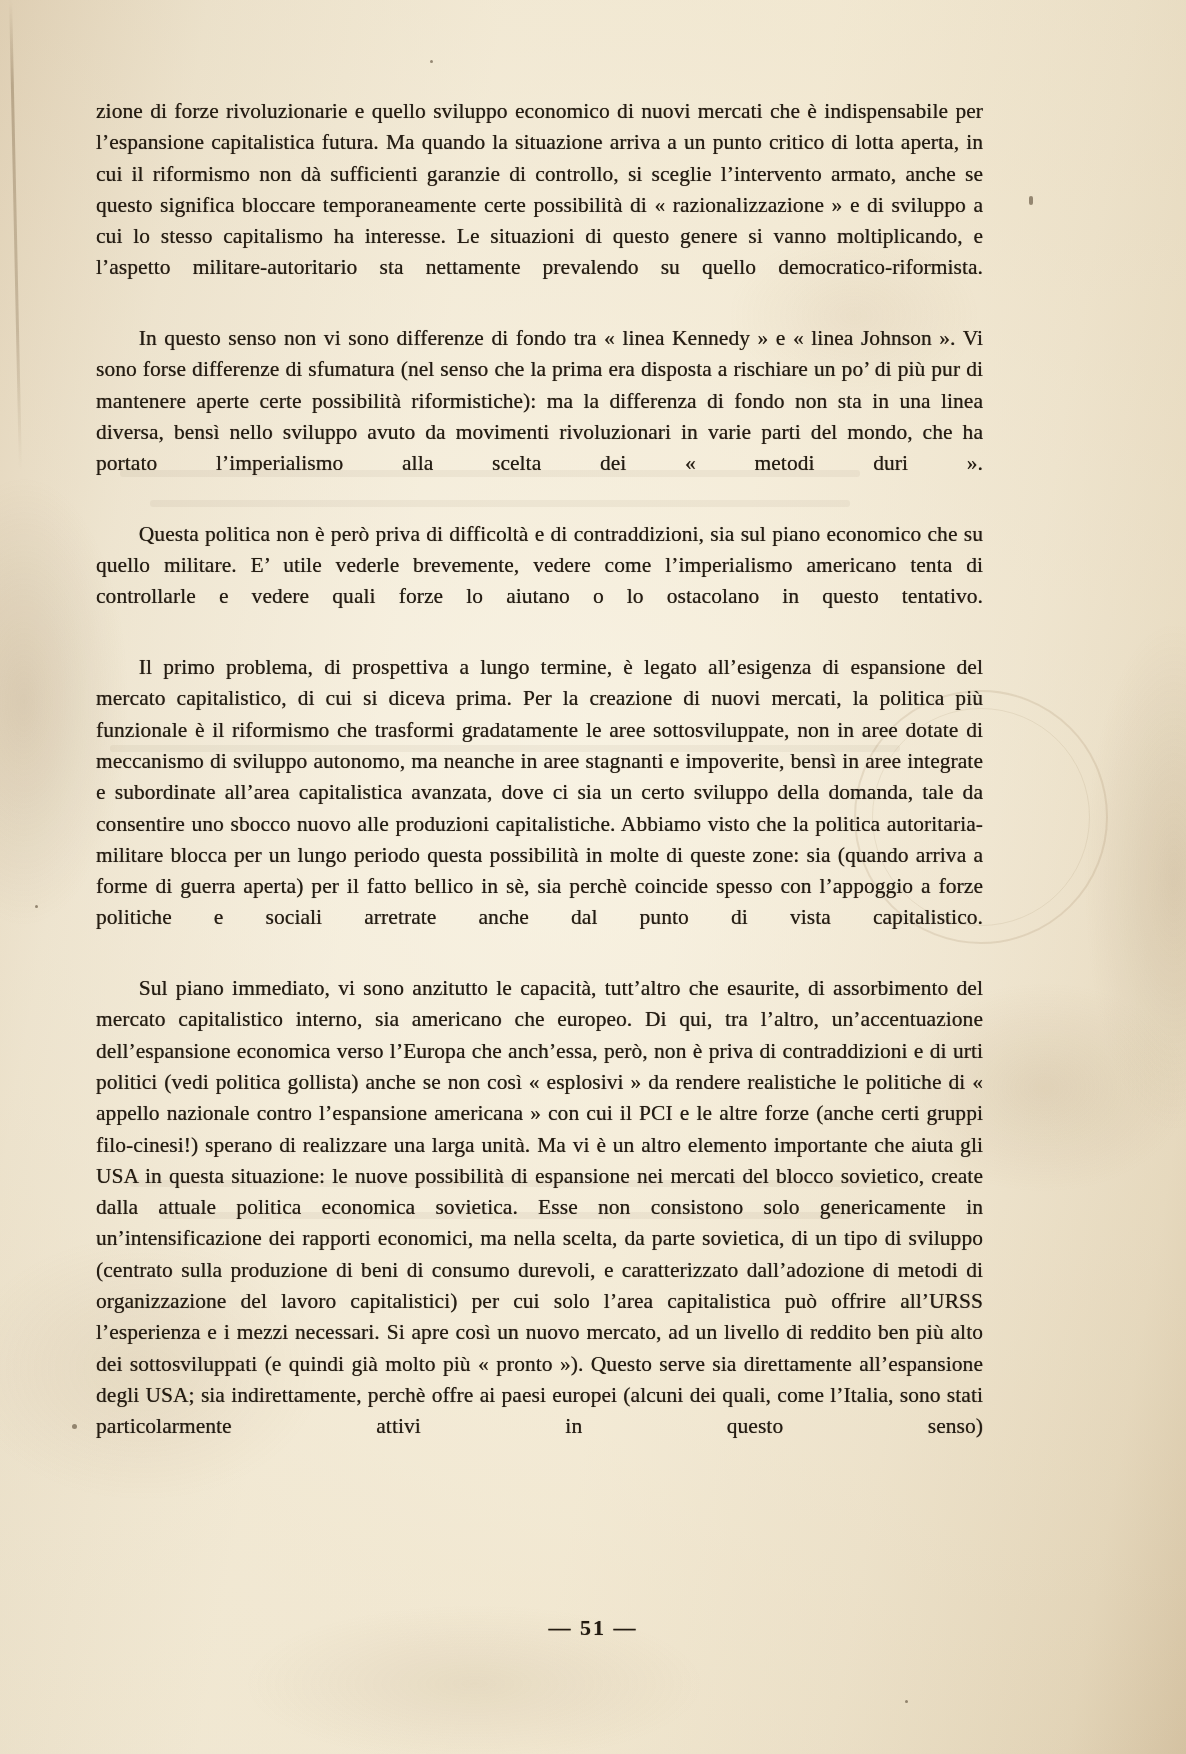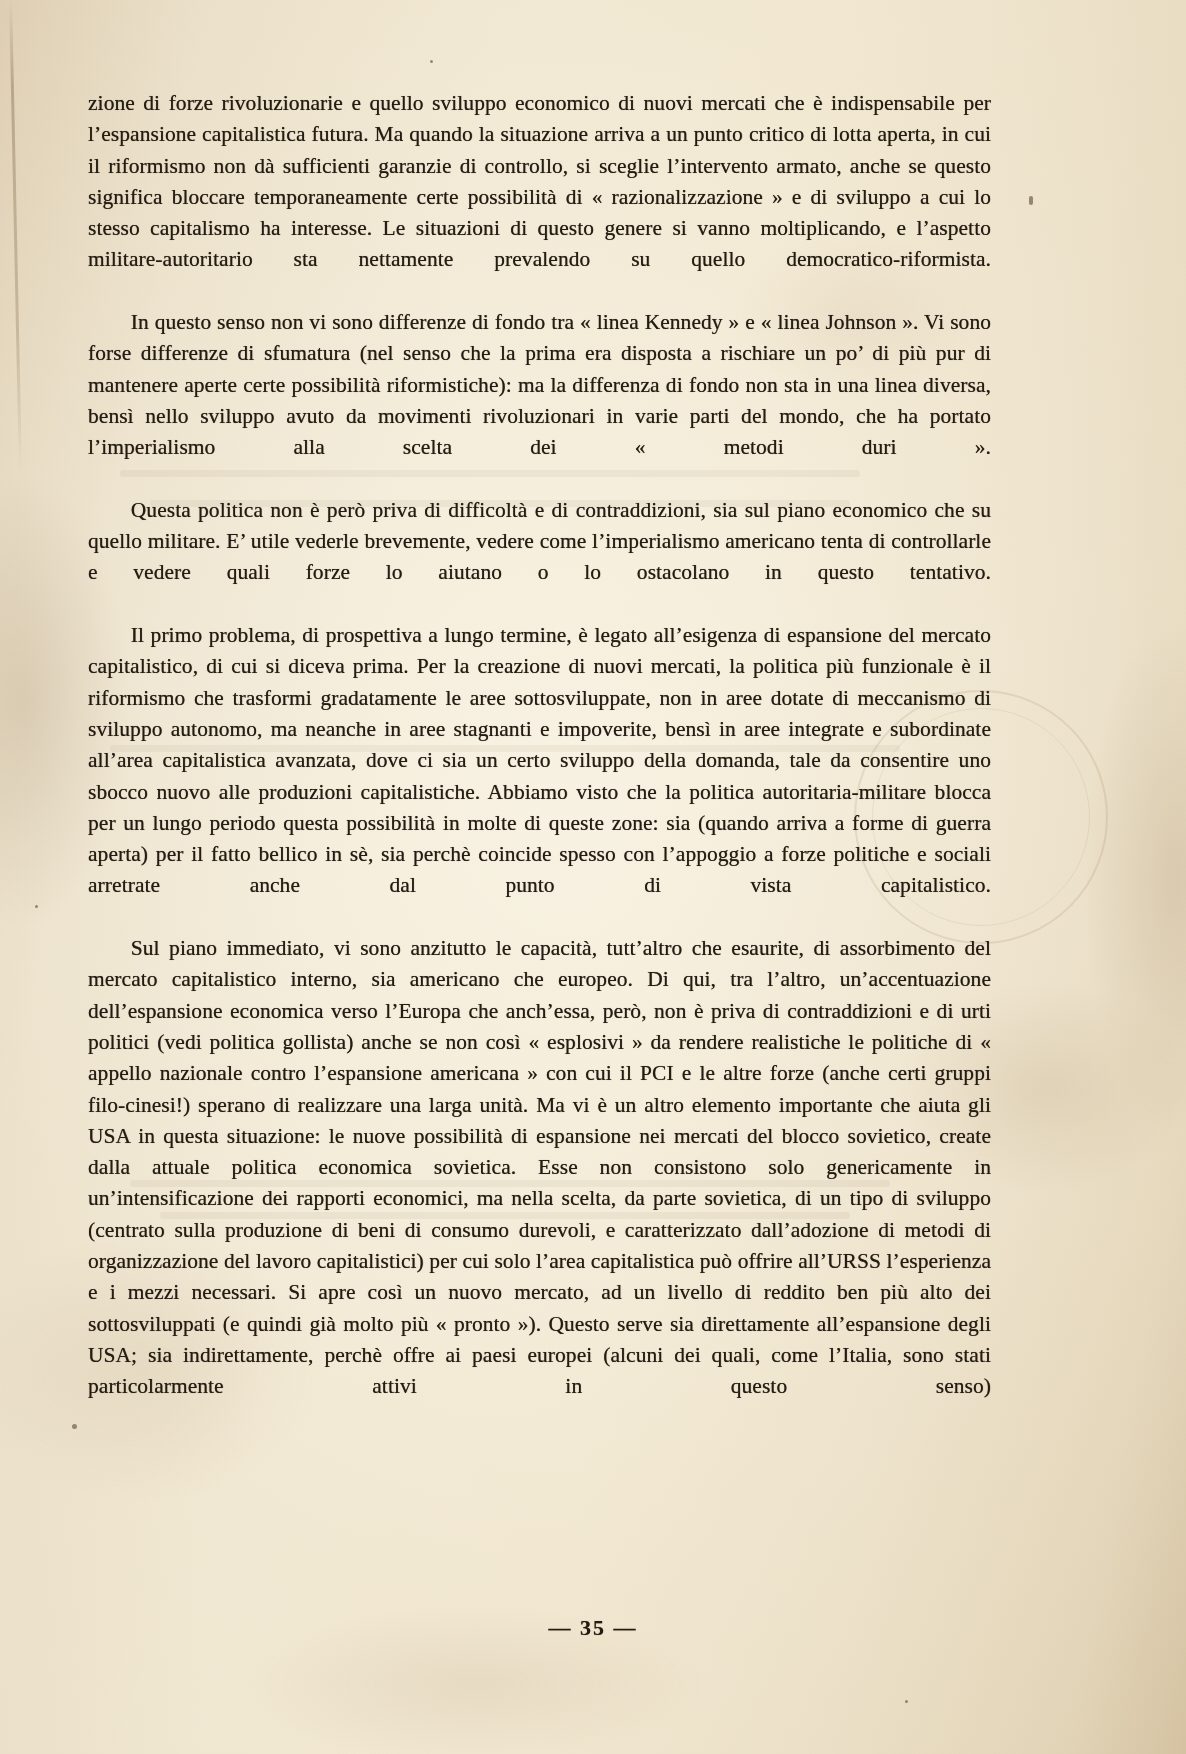--- a/index.html
+++ b/index.html
@@ -102,21 +102,21 @@
     font-size: 21.4px;
     line-height: 31.3px;
     color: #241c12;
     text-align: justify;
     text-justify: inter-word;
     letter-spacing: 0.1px;
     -webkit-font-smoothing: antialiased;
   }
 
   .text-block p {
-    margin: 0;
+    margin: 8px;
     text-indent: 0;
     
     text-shadow:
       0 0 0.7px rgba(30,22,14,0.55),
       0.35px 0.25px 0.6px rgba(50,38,24,0.30);
   }
 
   .text-block p.indent {
     text-indent: 2.0em;
   }
@@ -188,21 +188,21 @@
   </div>
 
   <div class="text-block">
     <p>zione di forze rivoluzionarie e quello sviluppo economico di nuovi mercati che è indispensabile per l’espansione capitalistica futura. Ma quando la situazione arriva a un punto critico di lotta aperta, in cui il riformismo non dà sufficienti garanzie di controllo, si sceglie l’intervento armato, anche se questo significa bloccare temporaneamente certe possibilità di « razionalizzazione » e di sviluppo a cui lo stesso capitalismo ha interesse. Le situazioni di questo genere si vanno moltiplicando, e l’aspetto militare-autoritario sta nettamente prevalendo su quello democratico-riformista.</p>
     <p class="indent">In questo senso non vi sono differenze di fondo tra « linea Kennedy » e « linea Johnson ». Vi sono forse differenze di sfumatura (nel senso che la prima era disposta a rischiare un po’ di più pur di mantenere aperte certe possibilità riformistiche): ma la differenza di fondo non sta in una linea diversa, bensì nello sviluppo avuto da movimenti rivoluzionari in varie parti del mondo, che ha portato l’imperialismo alla scelta dei « metodi duri ».</p>
     <p class="indent">Questa politica non è però priva di difficoltà e di contraddizioni, sia sul piano economico che su quello militare. E’ utile vederle brevemente, vedere come l’imperialismo americano tenta di controllarle e vedere quali forze lo aiutano o lo ostacolano in questo tentativo.</p>
     <p class="indent">Il primo problema, di prospettiva a lungo termine, è legato all’esigenza di espansione del mercato capitalistico, di cui si diceva prima. Per la creazione di nuovi mercati, la politica più funzionale è il riformismo che trasformi gradatamente le aree sottosviluppate, non in aree dotate di meccanismo di sviluppo autonomo, ma neanche in aree stagnanti e impoverite, bensì in aree integrate e subordinate all’area capitalistica avanzata, dove ci sia un certo sviluppo della domanda, tale da consentire uno sbocco nuovo alle produzioni capitalistiche. Abbiamo visto che la politica autoritaria-militare blocca per un lungo periodo questa possibilità in molte di queste zone: sia (quando arriva a forme di guerra aperta) per il fatto bellico in sè, sia perchè coincide spesso con l’appoggio a forze politiche e sociali arretrate anche dal punto di vista capitalistico.</p>
     <p class="indent">Sul piano immediato, vi sono anzitutto le capacità, tutt’altro che esaurite, di assorbimento del mercato capitalistico interno, sia americano che europeo. Di qui, tra l’altro, un’accentuazione dell’espansione economica verso l’Europa che anch’essa, però, non è priva di contraddizioni e di urti politici (vedi politica gollista) anche se non così « esplosivi » da rendere realistiche le politiche di « appello nazionale contro l’espansione americana » con cui il PCI e le altre forze (anche certi gruppi filo-cinesi!) sperano di realizzare una larga unità. Ma vi è un altro elemento importante che aiuta gli USA in questa situazione: le nuove possibilità di espansione nei mercati del blocco sovietico, create dalla attuale politica economica sovietica. Esse non consistono solo genericamente in un’intensificazione dei rapporti economici, ma nella scelta, da parte sovietica, di un tipo di sviluppo (centrato sulla produzione di beni di consumo durevoli, e caratterizzato dall’adozione di metodi di organizzazione del lavoro capitalistici) per cui solo l’area capitalistica può offrire all’URSS l’esperienza e i mezzi necessari. Si apre così un nuovo mercato, ad un livello di reddito ben più alto dei sottosviluppati (e quindi già molto più « pronto »). Questo serve sia direttamente all’espansione degli USA; sia indirettamente, perchè offre ai paesi europei (alcuni dei quali, come l’Italia, sono stati particolarmente attivi in questo senso)</p>
   </div>
 
-  <div class="page-number">— 35 —</div>
+  <div class="page-number">— 51 —</div>
 
   <div class="speck" style="left:72px; top:1424px; width:5px; height:5px;"></div>
   <div class="speck" style="left:1029px; top:196px; width:4px; height:9px; border-radius:2px;"></div>
   <div class="speck" style="left:430px; top:60px; width:3px; height:3px;"></div>
   <div class="speck" style="left:905px; top:1700px; width:3px; height:3px;"></div>
   <div class="speck" style="left:35px; top:905px; width:3px; height:3px;"></div>
 
 </div>
 
 </body></html>

